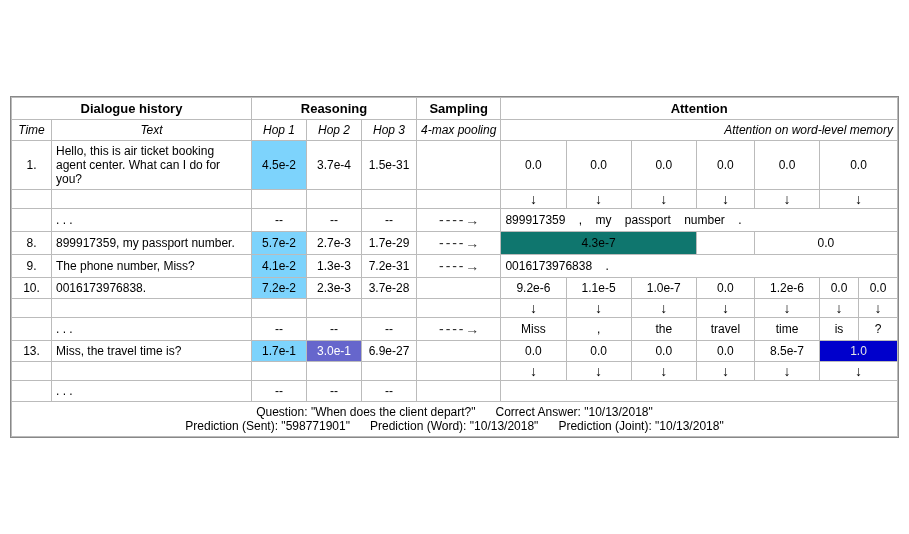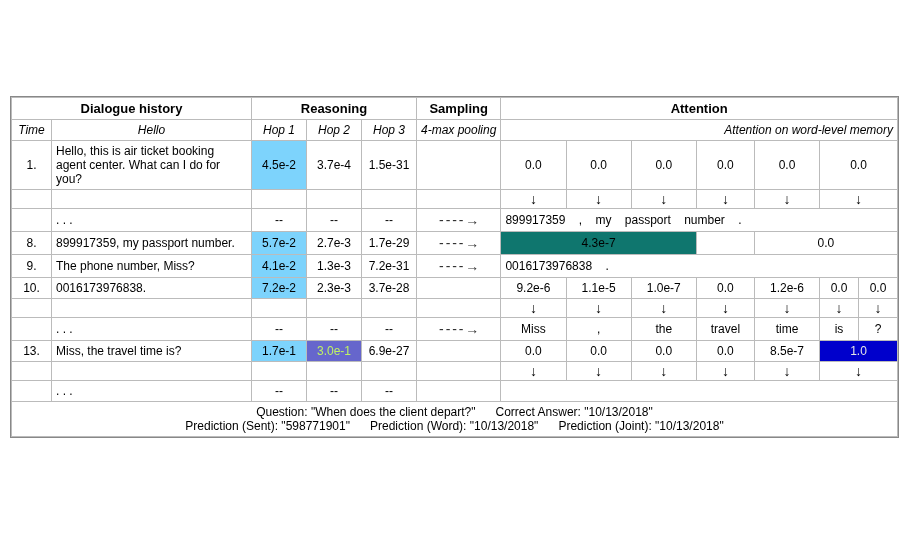--- a/index.html
+++ b/index.html
@@ -38,41 +38,41 @@
       font-weight: bold;
       font-size: 13px;
     }
     .header-sub th {
       background: #fff;
       font-weight: normal;
       font-style: italic;
       font-size: 12px;
     }
     .cell-blue-light { background: #7dd3fc; color: #000; }
-    .cell-blue-mid { background: #6666cc; color: #bef264; }
+    .cell-blue-mid { background: #6666cc; color: #ffffff; }
     .cell-blue-dark { background: #0000cc; color: #e5e5e5; }
     .cell-blue-pale { background: #0f766e; color: #000; margin-top: 20px; }
     .arrows-row td { border-top: none; border-bottom: none; font-size: 11px; padding: 1px 4px; }
   </style>
 </head>
 <body>
 
 <div class="container">
   <table>
 
     <thead>
       <tr class="header-main">
         <th colspan="2" style="font-weight:bold; font-size:13px;">Dialogue history</th>
         <th colspan="3" style="font-weight:bold; font-size:13px;">Reasoning</th>
         <th colspan="1" style="font-weight:bold; font-size:13px;">Sampling</th>
         <th colspan="7" style="font-weight:bold; font-size:13px;">Attention</th>
       </tr>
       <tr class="header-sub">
         <th style="width:40px;">Time</th>
-        <th style="width:200px;">Hello</th>
+        <th style="width:200px;">Text</th>
         <th style="width:55px;">Hop 1</th>
         <th style="width:55px;">Hop 2</th>
         <th style="width:55px;">Hop 3</th>
         <th style="width:75px;margin-top:25px;">4-max pooling</th>
         <th colspan="7" style="width:330px;text-align:right;">Attention on word-level memory</th>
       </tr>
     </thead>
     <tbody>
 
       <tr>

